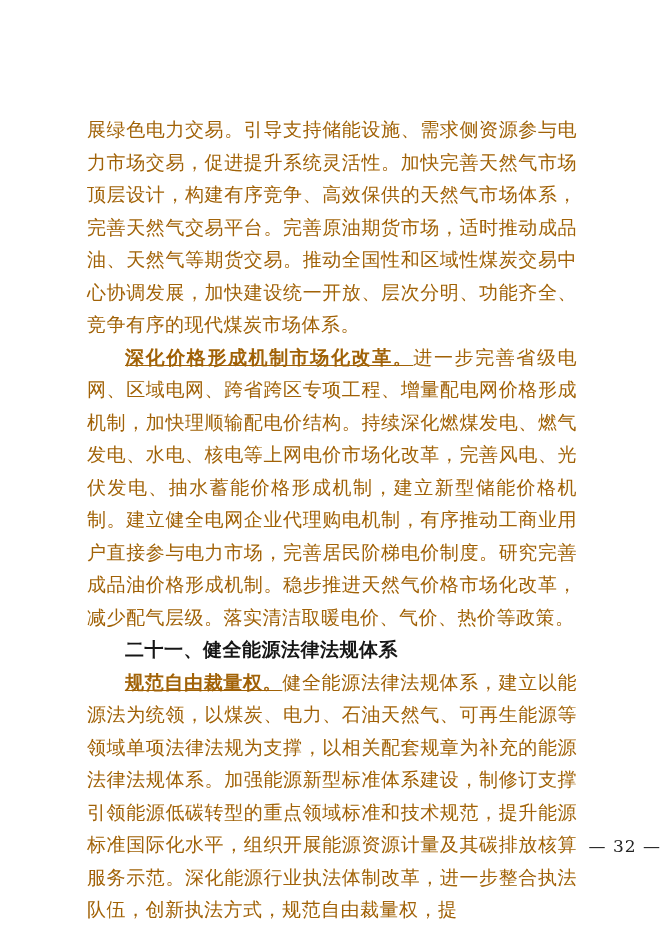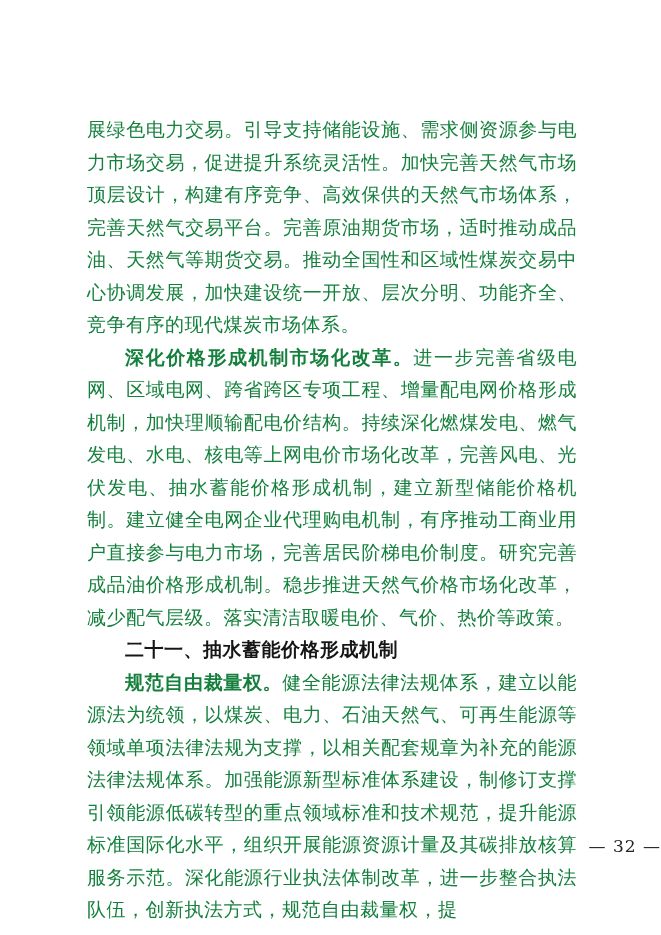--- a/index.html
+++ b/index.html
@@ -18,31 +18,32 @@
     position: absolute;
     left: 87px;
     top: 113px;
     width: 490px;
   }
   .body-para {
     margin: 0;
     font-family: "DejaVu Serif", "Liberation Serif", serif;
     font-size: 19px;
     line-height: 32.5px;
-    color: #15803d;
+    color: #a16207;
     text-align: justify;
     text-justify: inter-ideograph;
     letter-spacing: 0.5px;
     word-break: break-all;
   }
   .indent-2em {
     text-indent: 2em;
   }
   .lead-bold {
     font-weight: bold;
+    text-decoration: underline;
   }
   .section-heading {
     margin: 0;
     text-indent: 2em;
     font-family: "DejaVu Sans", "Liberation Sans", sans-serif;
     font-weight: bold;
     font-size: 19px;
     line-height: 32.5px;
     color: #161616;
     letter-spacing: 0.5px;
@@ -63,20 +64,20 @@
 </head>
 <body>
 
 <div class="page">
   <div class="content">
 
     <p class="body-para"><span>展绿色电力交易。引导支持储能设施、需求侧资源参与电力市场交易，促进提升系统灵活性。加快完善天然气市场顶层设计，构建有序竞争、高效保供的天然气市场体系，完善天然气交易平台。完善原油期货市场，适时推动成品油、天然气等期货交易。推动全国性和区域性煤炭交易中心协调发展，加快建设统一开放、层次分明、功能齐全、竞争有序的现代煤炭市场体系。</span></p>
 
     <p class="body-para indent-2em"><span class="lead-bold">深化价格形成机制市场化改革。</span><span>进一步完善省级电网、区域电网、跨省跨区专项工程、增量配电网价格形成机制，加快理顺输配电价结构。持续深化燃煤发电、燃气发电、水电、核电等上网电价市场化改革，完善风电、光伏发电、抽水蓄能价格形成机制，建立新型储能价格机制。建立健全电网企业代理购电机制，有序推动工商业用户直接参与电力市场，完善居民阶梯电价制度。研究完善成品油价格形成机制。稳步推进天然气价格市场化改革，减少配气层级。落实清洁取暖电价、气价、热价等政策。</span></p>
 
-    <h2 class="section-heading">二十一、抽水蓄能价格形成机制</h2>
+    <h2 class="section-heading">二十一、健全能源法律法规体系</h2>
 
     <p class="body-para indent-2em"><span class="lead-bold">规范自由裁量权。</span><span>健全能源法律法规体系，建立以能源法为统领，以煤炭、电力、石油天然气、可再生能源等领域单项法律法规为支撑，以相关配套规章为补充的能源法律法规体系。加强能源新型标准体系建设，制修订支撑引领能源低碳转型的重点领域标准和技术规范，提升能源标准国际化水平，组织开展能源资源计量及其碳排放核算服务示范。深化能源行业执法体制改革，进一步整合执法队伍，创新执法方式，规范自由裁量权，提</span></p>
 
   </div>
 
   <div class="page-number">— 32 —</div>
 </div>
 
 </body></html>

